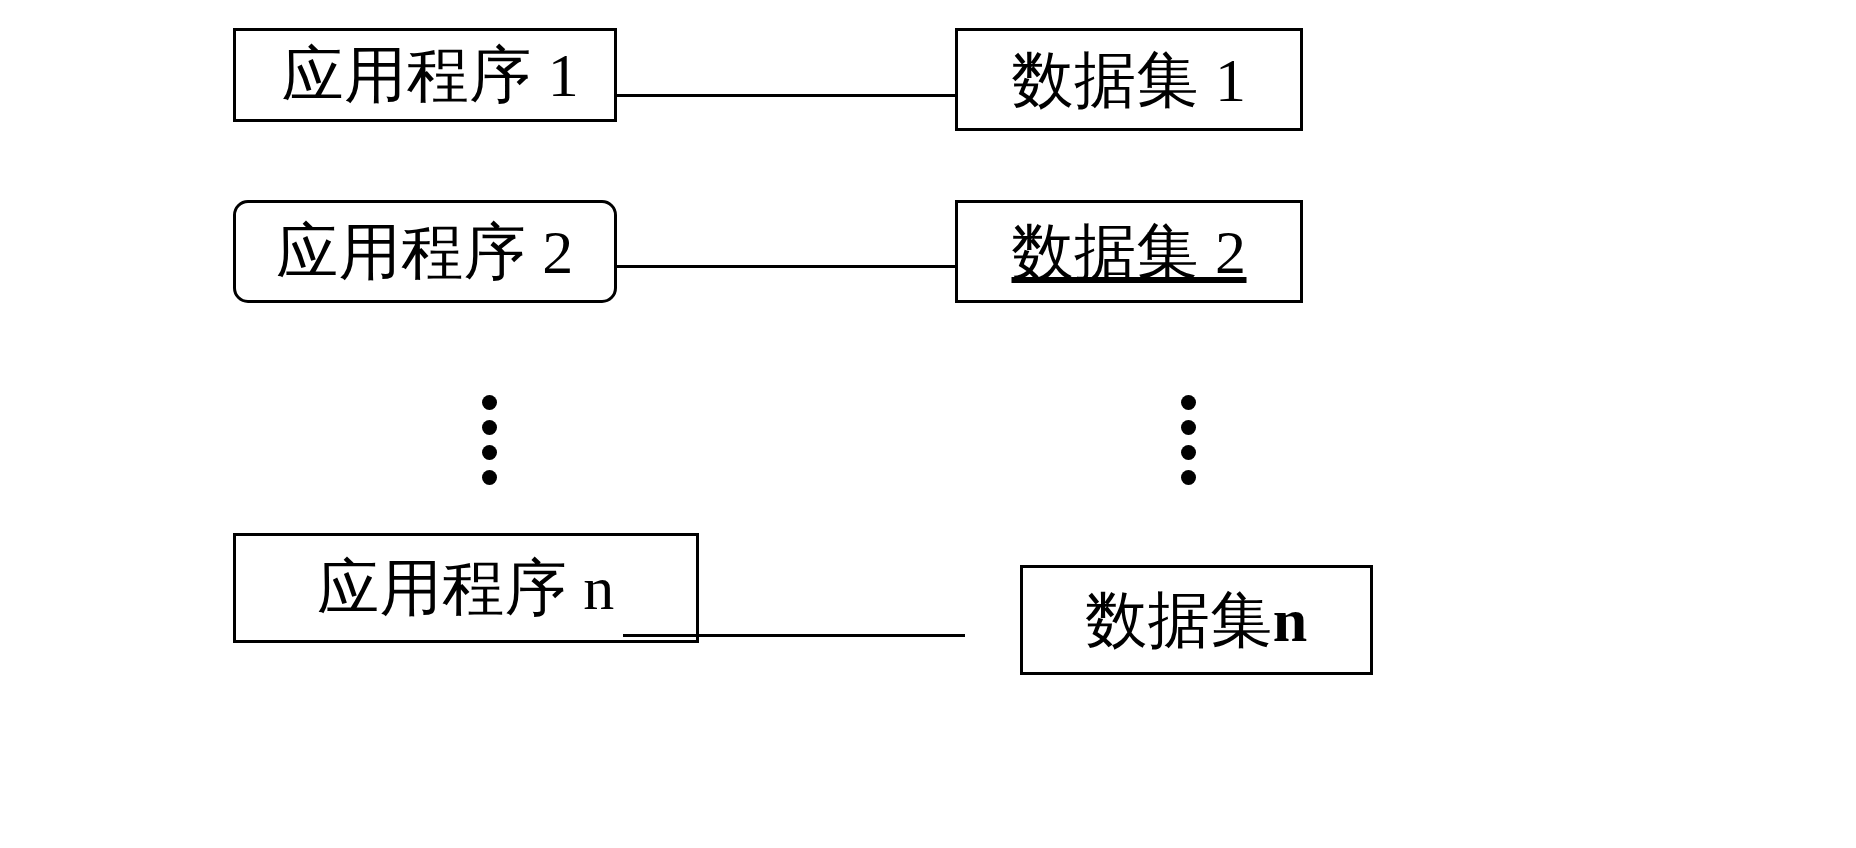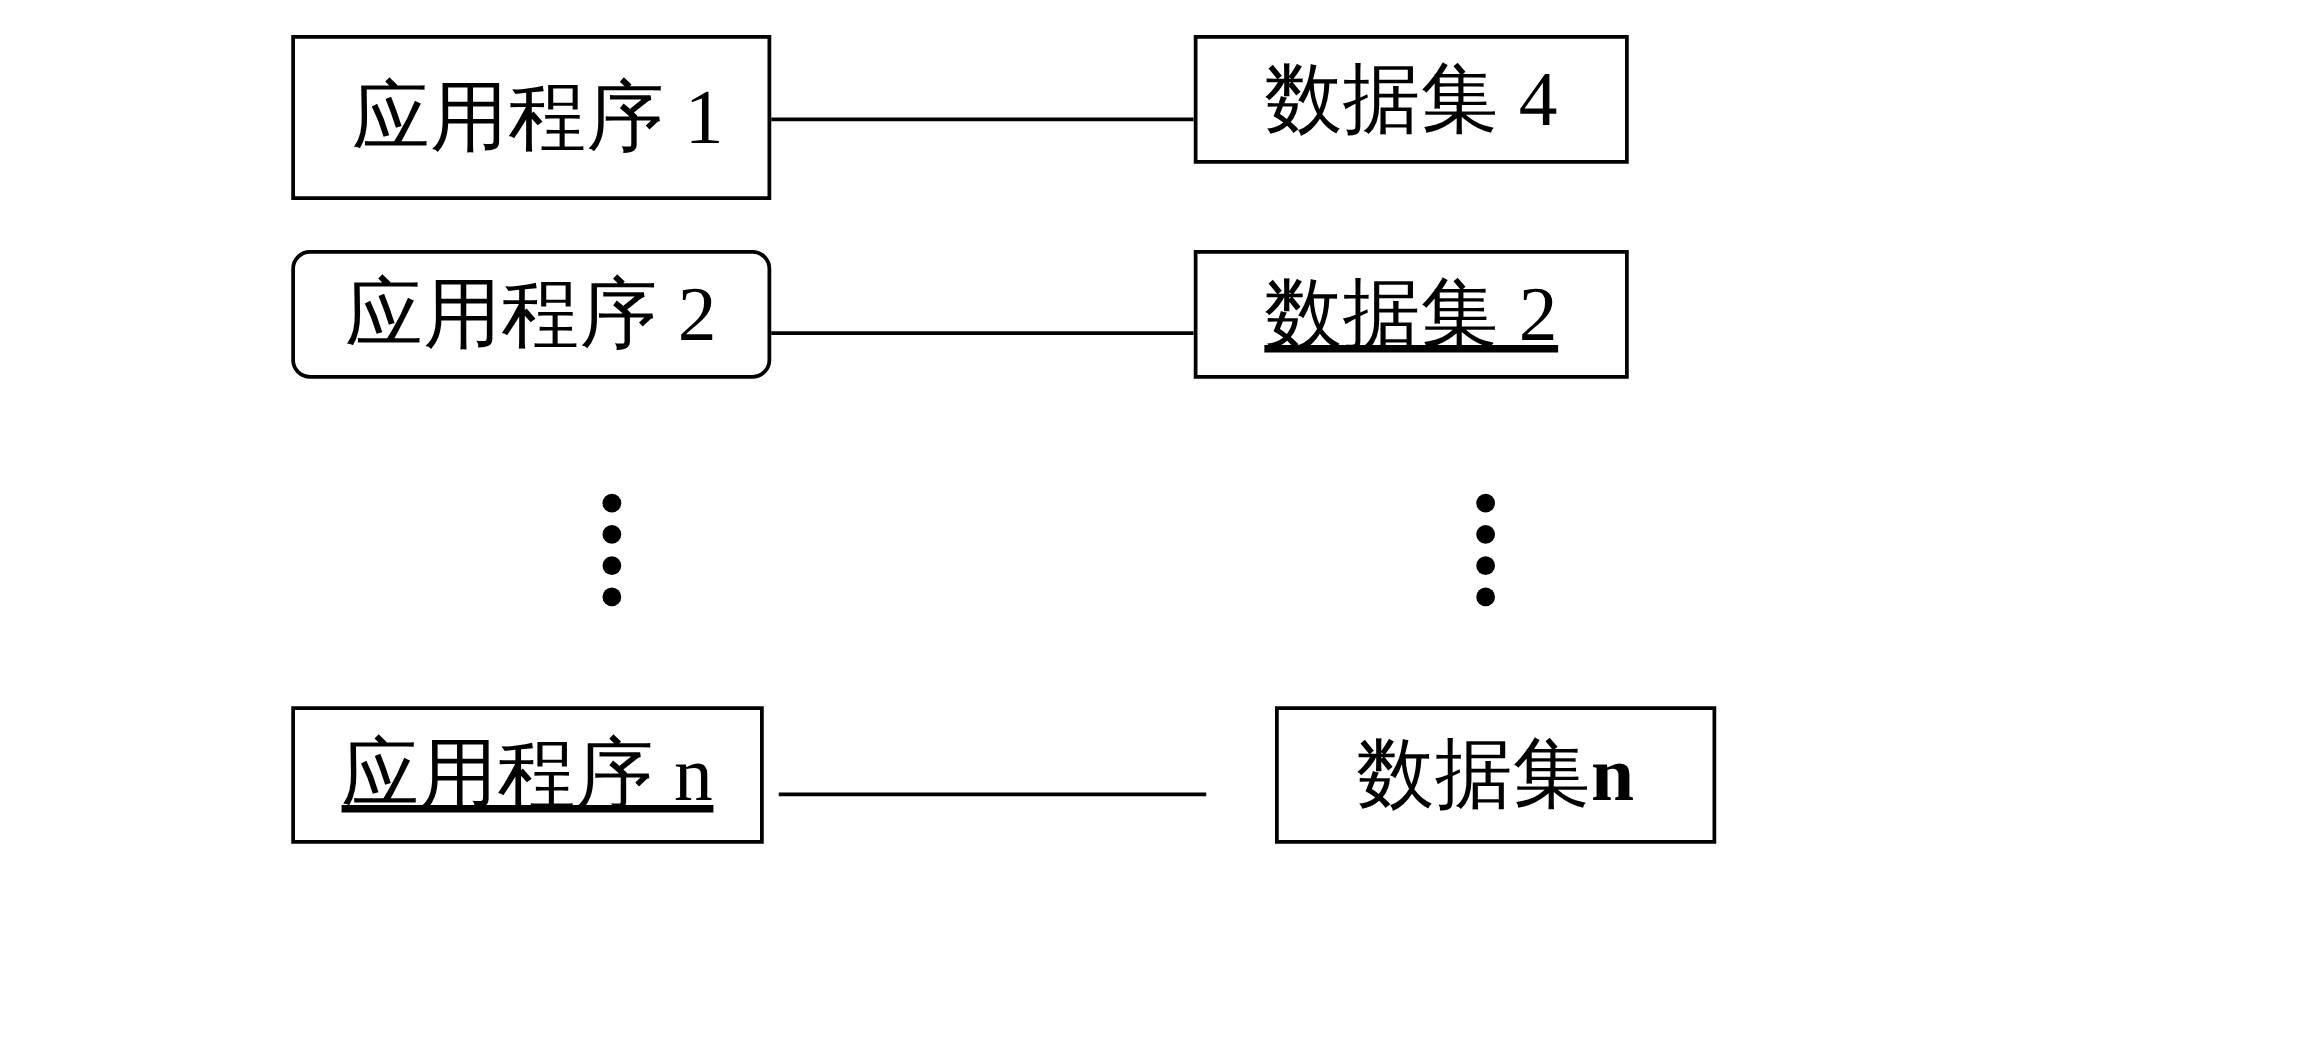--- a/index.html
+++ b/index.html
@@ -59,26 +59,26 @@
     height: 15px;
     border-radius: 50%;
     background: #000000;
   }
 </style>
 </head>
 <body>
 
 <div id="canvas">
 
-  <div class="node-box" style="left:233px; top:28px; width:384px; height:132px;padding-left:11px;">
+  <div class="node-box" style="left:233px; top:28px; width:384px; height:94px;padding-left:11px;">
     <span class="node-label">应用程序 1</span>
   </div>
   <div class="connector" style="left:617px; top:94px; width:338px;"></div>
   <div class="node-box" style="left:955px; top:28px; width:348px; height:103px;">
-    <span class="node-label">数据集 4</span>
+    <span class="node-label">数据集 1</span>
   </div>
 
   <div class="node-box" style="left:233px; top:200px; width:384px; height:103px;border-radius:15px;">
     <span class="node-label">应用程序 2</span>
   </div>
   <div class="connector" style="left:617px; top:265px; width:338px;"></div>
   <div class="node-box" style="left:955px; top:200px; width:348px; height:103px;text-decoration:underline;">
     <span class="node-label">数据集 2</span>
   </div>
 
@@ -88,21 +88,21 @@
     <span class="dot"></span>
     <span class="dot"></span>
   </div>
   <div class="dots-col" style="left:1180px; top:395px; width:16px; height:90px;">
     <span class="dot"></span>
     <span class="dot"></span>
     <span class="dot"></span>
     <span class="dot"></span>
   </div>
 
-  <div class="node-box" style="left:233px; top:565px; width:378px; height:110px;text-decoration:underline;">
+  <div class="node-box" style="left:233px; top:533px; width:466px; height:110px;">
     <span class="node-label">应用程序 n</span>
   </div>
   <div class="connector" style="left:623px; top:634px; width:342px;"></div>
   <div class="node-box" style="left:1020px; top:565px; width:353px; height:110px;">
     <span class="node-label">
       <span>数据集</span><span class="idx bold">n</span>
     </span>
   </div>
 
 </div>

